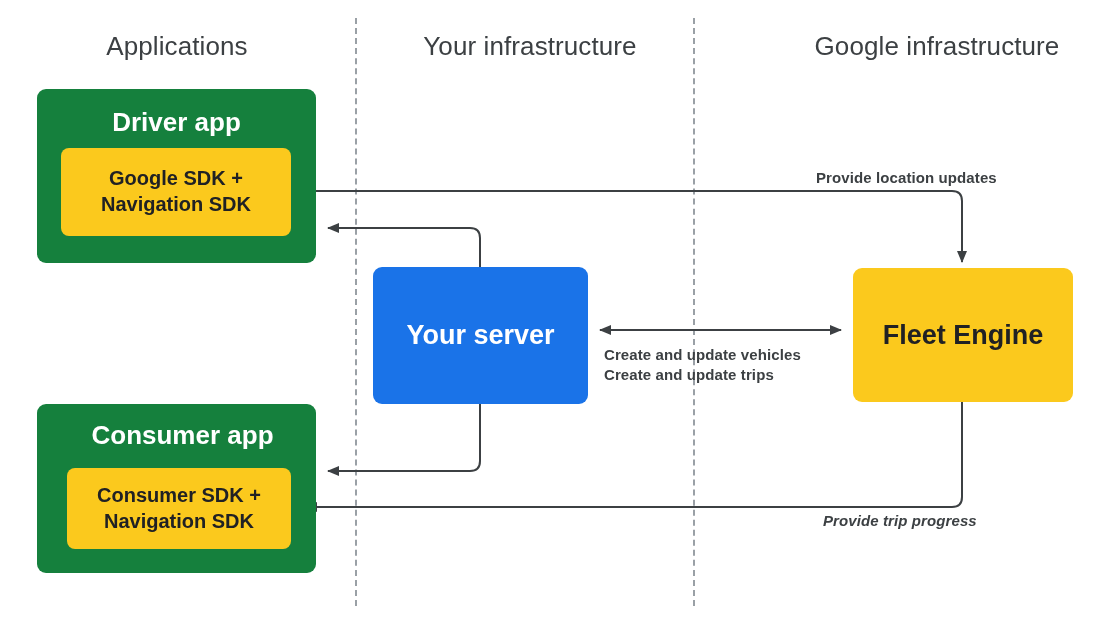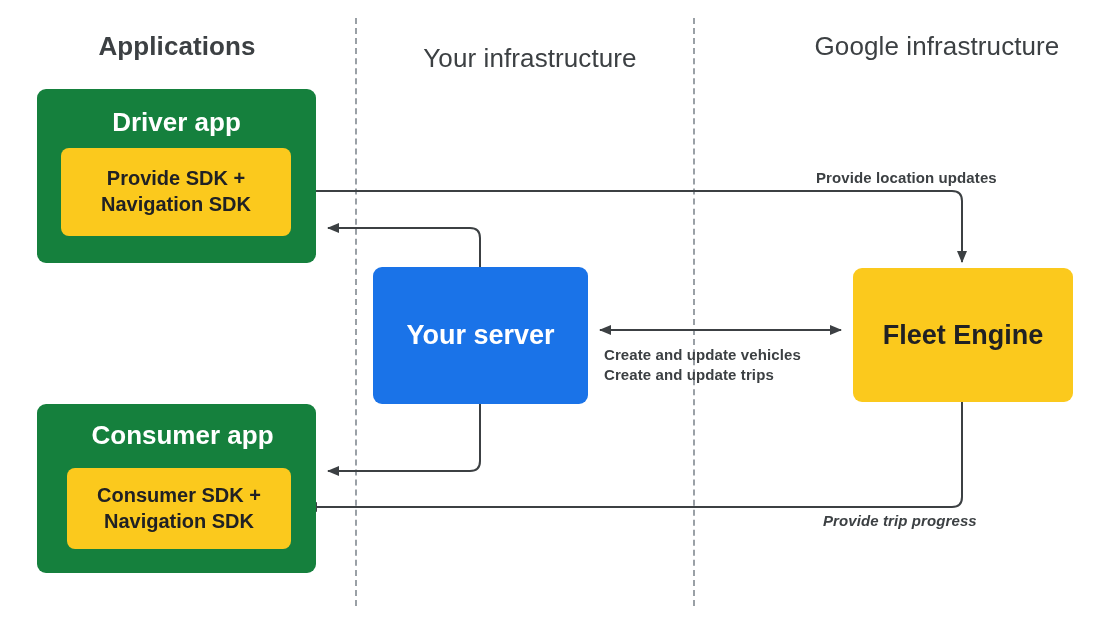--- a/index.html
+++ b/index.html
@@ -23,22 +23,22 @@
   .zone-title {
     position: absolute;
     color: #3c4043;
     font-size: 26px;
     font-weight: 400;
     letter-spacing: 0.1px;
     white-space: nowrap;
     text-align: center;
     line-height: 1;
   }
-  #zone-applications { left: 27px;  top: 33px; width: 300px; font-weight: bold; }
-  #zone-your-infra    { left: 380px; top: 33px; width: 300px; margin-top: 12px; }
+  #zone-applications { left: 27px;  top: 33px; width: 300px; }
+  #zone-your-infra    { left: 380px; top: 33px; width: 300px; }
   #zone-google-infra  { left: 782px; top: 33px; width: 310px; }
 
   
   .divider {
     position: absolute;
     top: 18px;
     height: 588px;
     width: 0;
     border-left: 2px dashed #9aa0a6;
   }
@@ -180,21 +180,21 @@
     <path d="M600,330 L841,330" fill="none" stroke="#3c4043" stroke-width="2" marker-start="url(#arrow-start)" marker-end="url(#arrow)"></path>
 
     <path d="M480,404 L480,461 Q480,471 470,471 L328,471" fill="none" stroke="#3c4043" stroke-width="2" marker-end="url(#arrow)"></path>
 
     <path d="M962,402 L962,497 Q962,507 952,507 L306,507" fill="none" stroke="#3c4043" stroke-width="2" marker-end="url(#arrow)"></path>
   </svg>
 
   <div class="app-box" id="driver-app">
     <div class="app-title">Driver app</div>
     <div class="sdk-box" id="driver-sdk">
-      <div class="sdk-label">Provide SDK +
+      <div class="sdk-label">Google SDK +
 Navigation SDK</div>
     </div>
   </div>
 
   <div class="app-box" id="consumer-app">
     <div class="app-title">Consumer app</div>
     <div class="sdk-box" id="consumer-sdk">
       <div class="sdk-label">Consumer SDK +
 Navigation SDK</div>
     </div>

